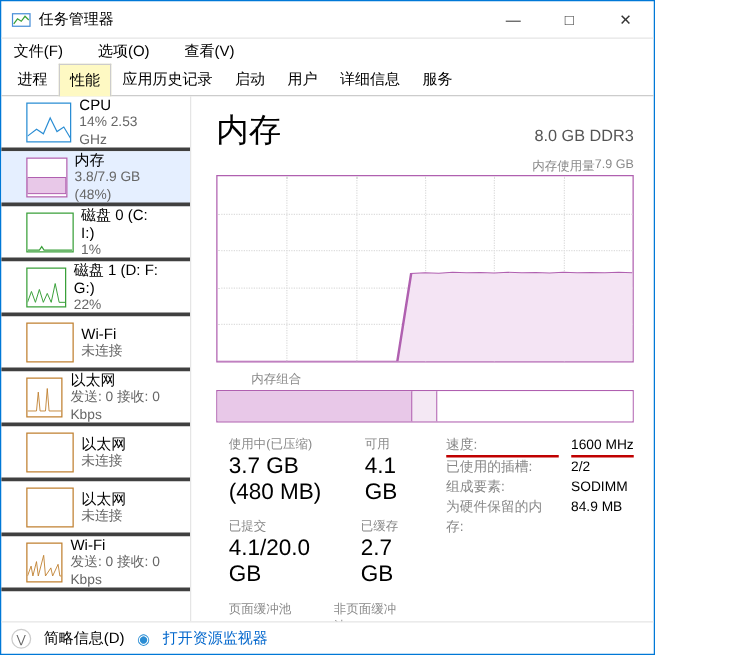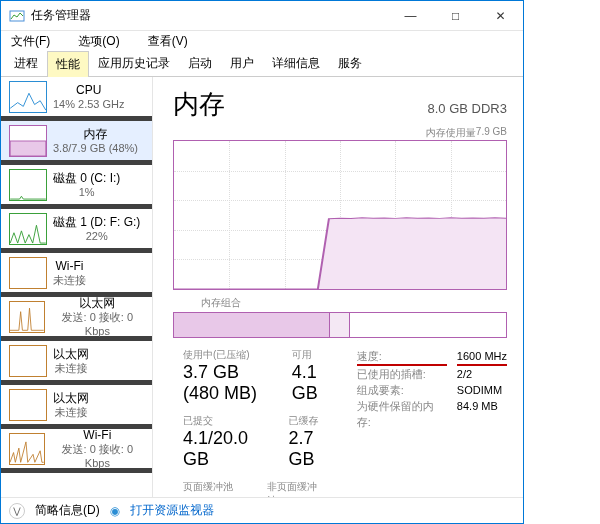--- a/index.html
+++ b/index.html
@@ -10,21 +10,21 @@
   .titlebar .title { flex: 1; font-size: 12px; }
   .winbtns { display: flex; }
   .winbtn { width: 45px; height: 30px; display: flex; align-items: center; justify-content: center; color: #333; }
   .menubar { height: 20px; padding-left: 6px; font-size: 12px; color: #000; display: flex; gap: 20px; align-items: center; }
   .menubar span { padding: 0 4px; }
   .tabs { height: 26px; display: flex; align-items: flex-end; border-bottom: 1px solid #ccc; padding-left: 4px; gap: 0; font-size: 12px; }
   .tab { padding: 4px 8px; border: 1px solid transparent; border-bottom: none; }
   .tab.active { border-color: #ccc; background: #fef9c3; position: relative; top: 1px; }
   .body { display: flex; height: calc(524px - 30px - 20px - 26px - 26px - 2px); }
   .sidebar { width: 152px; border-right: 1px solid #e5e5e5; overflow: hidden; }
-  .sideitem { display: flex; align-items: center; height: 44px; border-bottom: 5px solid #404040; padding: 4px 8px; gap: 6px; text-align: center; }
+  .sideitem { display: flex; align-items: center; height: 44px; border-bottom: 3px solid #404040; padding: 4px 20px; gap: 6px; }
   .sideitem.selected { background: #e5efff; }
   .thumb { width: 38px; height: 32px; border: 1px solid #ccc; position: relative; background: #fff; }
   .thumb svg { width: 100%; height: 100%; }
   .sideitem .label { font-size: 12px; line-height: 14px; }
   .sideitem .label .sub { color: #666; font-size: 11px; }
   .main { flex: 1; padding: 10px 16px 0 20px; overflow: hidden; }
   .main-header { display: flex; justify-content: space-between; align-items: baseline; }
   .main-title { font-size: 26px; font-weight: 300; }
   .main-spec { font-size: 13px; color: #555; }
   .chart-area { margin-top: 4px; }

